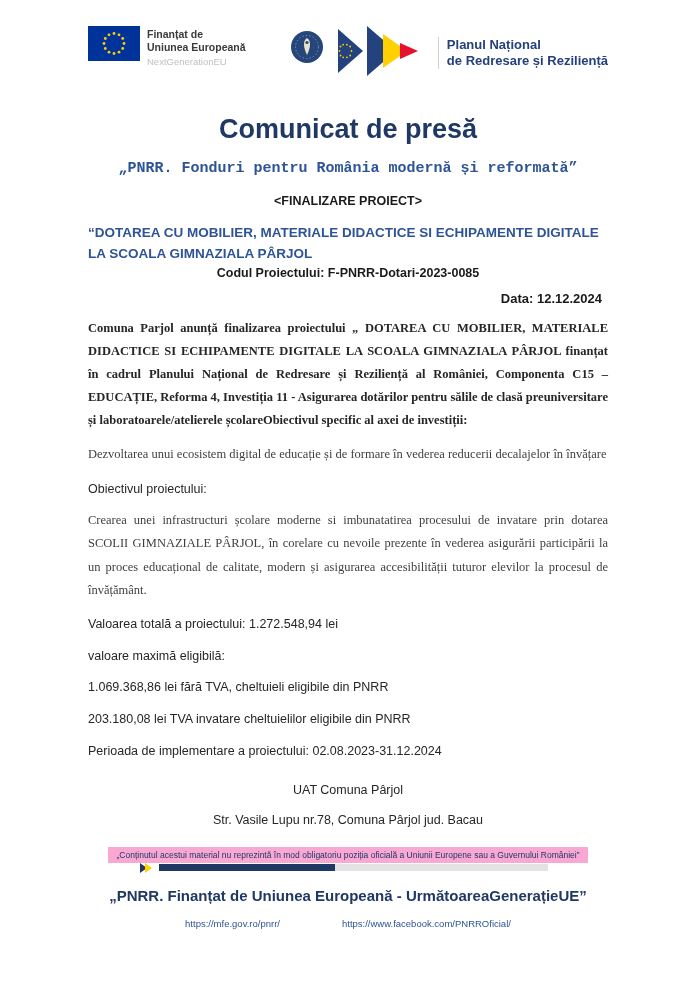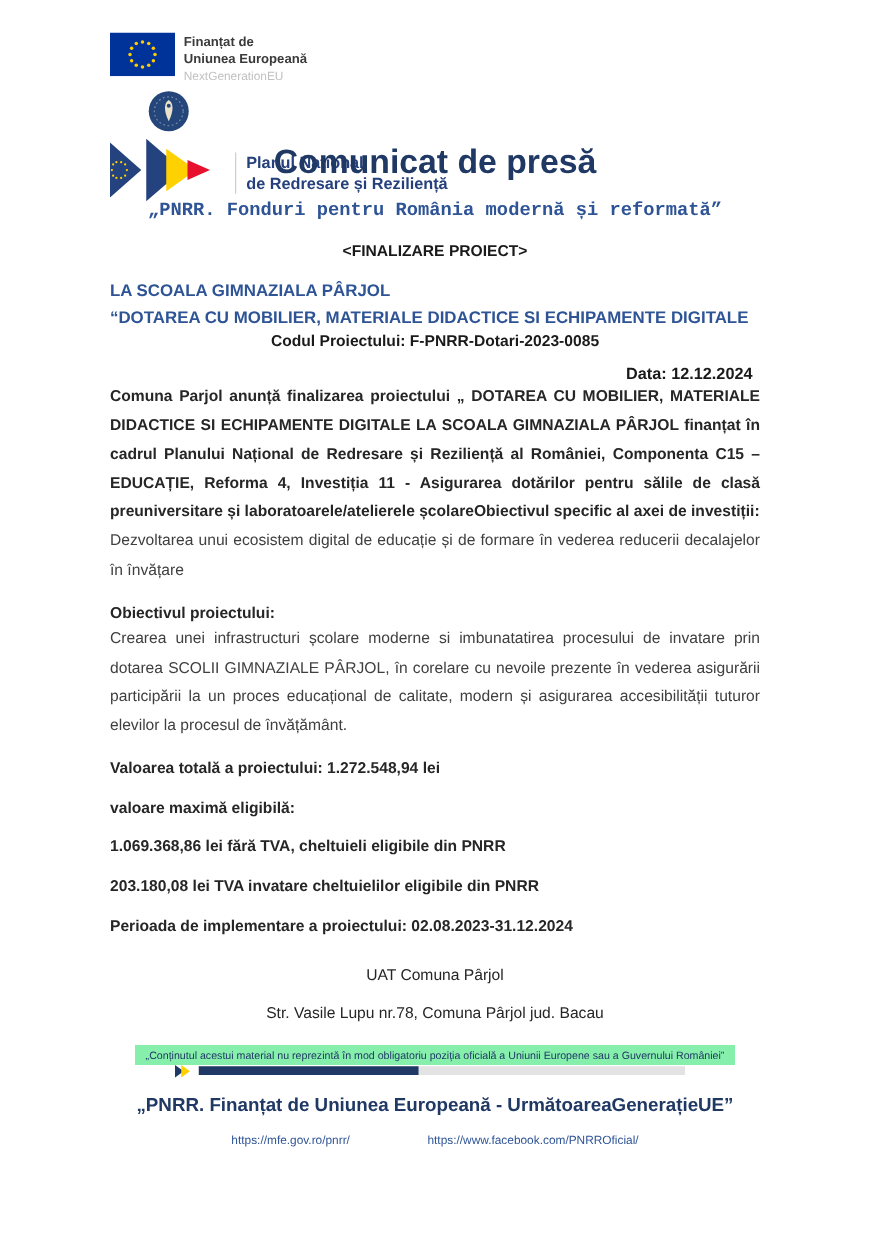--- a/index.html
+++ b/index.html
@@ -6,54 +6,54 @@
   html, body { background: #ffffff; }
   body {
     width: 696px; height: 990px;
     font-family: "Liberation Sans", sans-serif;
     color: #3f3f3f;
     overflow: hidden;
   }
   .page { width: 696px; height: 990px; padding: 26px 88px 0 88px; background: #fff; }
 
   
-  .logo-row { display: flex; align-items: flex-start; justify-content: space-between; height: 62px; flex-direction: column; }
+  .logo-row { display: flex; align-items: flex-start; justify-content: space-between; height: 62px; }
   .eu-block { display: flex; gap: 7px; align-items: flex-start; }
   .eu-text { padding-top: 2px; line-height: 1.25; }
   .eu-text .b { font-size: 10.5px; font-weight: bold; color: #3b3b3b; }
   .eu-text .g { font-size: 9.5px; color: #c0c0c0; margin-top: 2px; }
   .gov-block { padding-top: 4px; margin-left: 30px; }
   .pnrr-block { display: flex; align-items: center; gap: 8px; }
   .pnrr-text { border-left: 1px solid #cfcfcf; padding-left: 8px; line-height: 1.25; }
   .pnrr-text div { font-size: 13px; font-weight: bold; color: #25407c; }
 
   
   .doc-title { margin-top: 26px; text-align: center; font-size: 27px; font-weight: bold; color: #1F3864; }
   .doc-subtitle { margin-top: 15px; text-align: center; font-size: 15px; font-weight: bold; color: #2E5496; font-family: Liberation Mono, monospace; }
   .doc-status { margin-top: 17px; text-align: center; font-size: 12.5px; font-weight: bold; color: #1a1a1a; }
 
   .project-title { margin-top: 15px; font-size: 13.5px; font-weight: bold; color: #2E5496; line-height: 1.55; text-align: left; }
   .code-line { margin-top: 1px; text-align: center; font-size: 12.5px; font-weight: bold; color: #1a1a1a; }
   .date-line { margin-top: 11px; text-align: right; font-size: 13px; font-weight: bold; color: #1a1a1a; padding-right: 6px; }
 
   
-  .para { font-size: 12.5px; line-height: 1.85; text-align: justify; }
+  .para { margin-top: 11px; font-size: 12.5px; line-height: 1.85; text-align: justify; font-family: Liberation Serif, serif; }
   .para.bold { font-weight: bold; color: #262626; }
   .para.normal { color: #3f3f3f; }
-  .line-bold { margin-top: 13px; font-size: 12.5px; font-weight: bold; color: #262626; line-height: 1.5; }
+  .line-bold { margin-top: 13px; font-size: 12.5px; font-weight: normal; color: #262626; line-height: 1.5; }
 
   
   .contact { margin-top: 22px; text-align: center; font-size: 12.5px; color: #262626; line-height: 1.2; }
   .contact .row { margin-top: 15px; }
   .email-link { color: #2E5496; text-decoration: underline; cursor: pointer; }
 
   
   .disclaimer-wrap { margin-top: 16px; text-align: center; }
   .disclaimer {
-    display: inline-block; background: #86efac; color: #1F3864;
+    display: inline-block; background: #f9a8d4; color: #1F3864;
     font-size: 8.5px; padding: 3px 8px; line-height: 1.2;
   }
   .bar-row { display: flex; align-items: center; margin-left: 52px; margin-top: 0px; height: 10px; }
   .bar-navy { width: 176px; height: 7px; background: #1F3864; }
   .bar-gray { width: 213px; height: 7px; background: #e3e3e3; }
   .footer-pnrr { margin-top: 14px; text-align: center; font-size: 15px; font-weight: bold; color: #1F3864; }
   .links-row { margin-top: 14px; display: flex; justify-content: center; gap: 62px; font-size: 9.5px; }
   .links-row a { color: #2E5496; text-decoration: none; cursor: pointer; }
 </style>
 </head>
@@ -127,22 +127,22 @@
         <div>de Redresare și Reziliență</div>
       </div>
     </div>
   </div>
 
   <div class="doc-title">Comunicat de presă</div>
   <div class="doc-subtitle">„PNRR. Fonduri pentru România modernă și reformată”</div>
   <div class="doc-status">&lt;FINALIZARE PROIECT&gt;</div>
 
   <div class="project-title">
+    <div>“DOTAREA CU MOBILIER, MATERIALE DIDACTICE SI ECHIPAMENTE DIGITALE</div>
     <div>LA SCOALA GIMNAZIALA PÂRJOL</div>
-    <div>“DOTAREA CU MOBILIER, MATERIALE DIDACTICE SI ECHIPAMENTE DIGITALE</div>
   </div>
 
   <div class="code-line">Codul Proiectului: F-PNRR-Dotari-2023-0085</div>
   <div class="date-line">Data: 12.12.2024</div>
 
   <div class="para bold">Comuna Parjol anunță finalizarea proiectului „ DOTAREA CU MOBILIER, MATERIALE DIDACTICE SI ECHIPAMENTE DIGITALE LA SCOALA GIMNAZIALA PÂRJOL  finanțat în cadrul Planului Național de Redresare și Reziliență al României, Componenta C15 – EDUCAȚIE, Reforma 4, Investiția 11 - Asigurarea dotărilor pentru sălile de clasă preuniversitare și laboratoarele/atelierele școlareObiectivul specific al axei de investiții:</div>
   <div class="para normal">Dezvoltarea unui ecosistem digital de educație și de formare în vederea reducerii decalajelor în învățare</div>
   <div class="line-bold">Obiectivul proiectului:</div>
   <div class="para normal">Crearea unei infrastructuri școlare moderne  si imbunatatirea procesului de invatare prin dotarea SCOLII  GIMNAZIALE PÂRJOL, în corelare cu nevoile prezente în vederea asigurării participării la un proces educațional de calitate, modern și asigurarea accesibilității tuturor elevilor la procesul de învățământ.</div>
 

